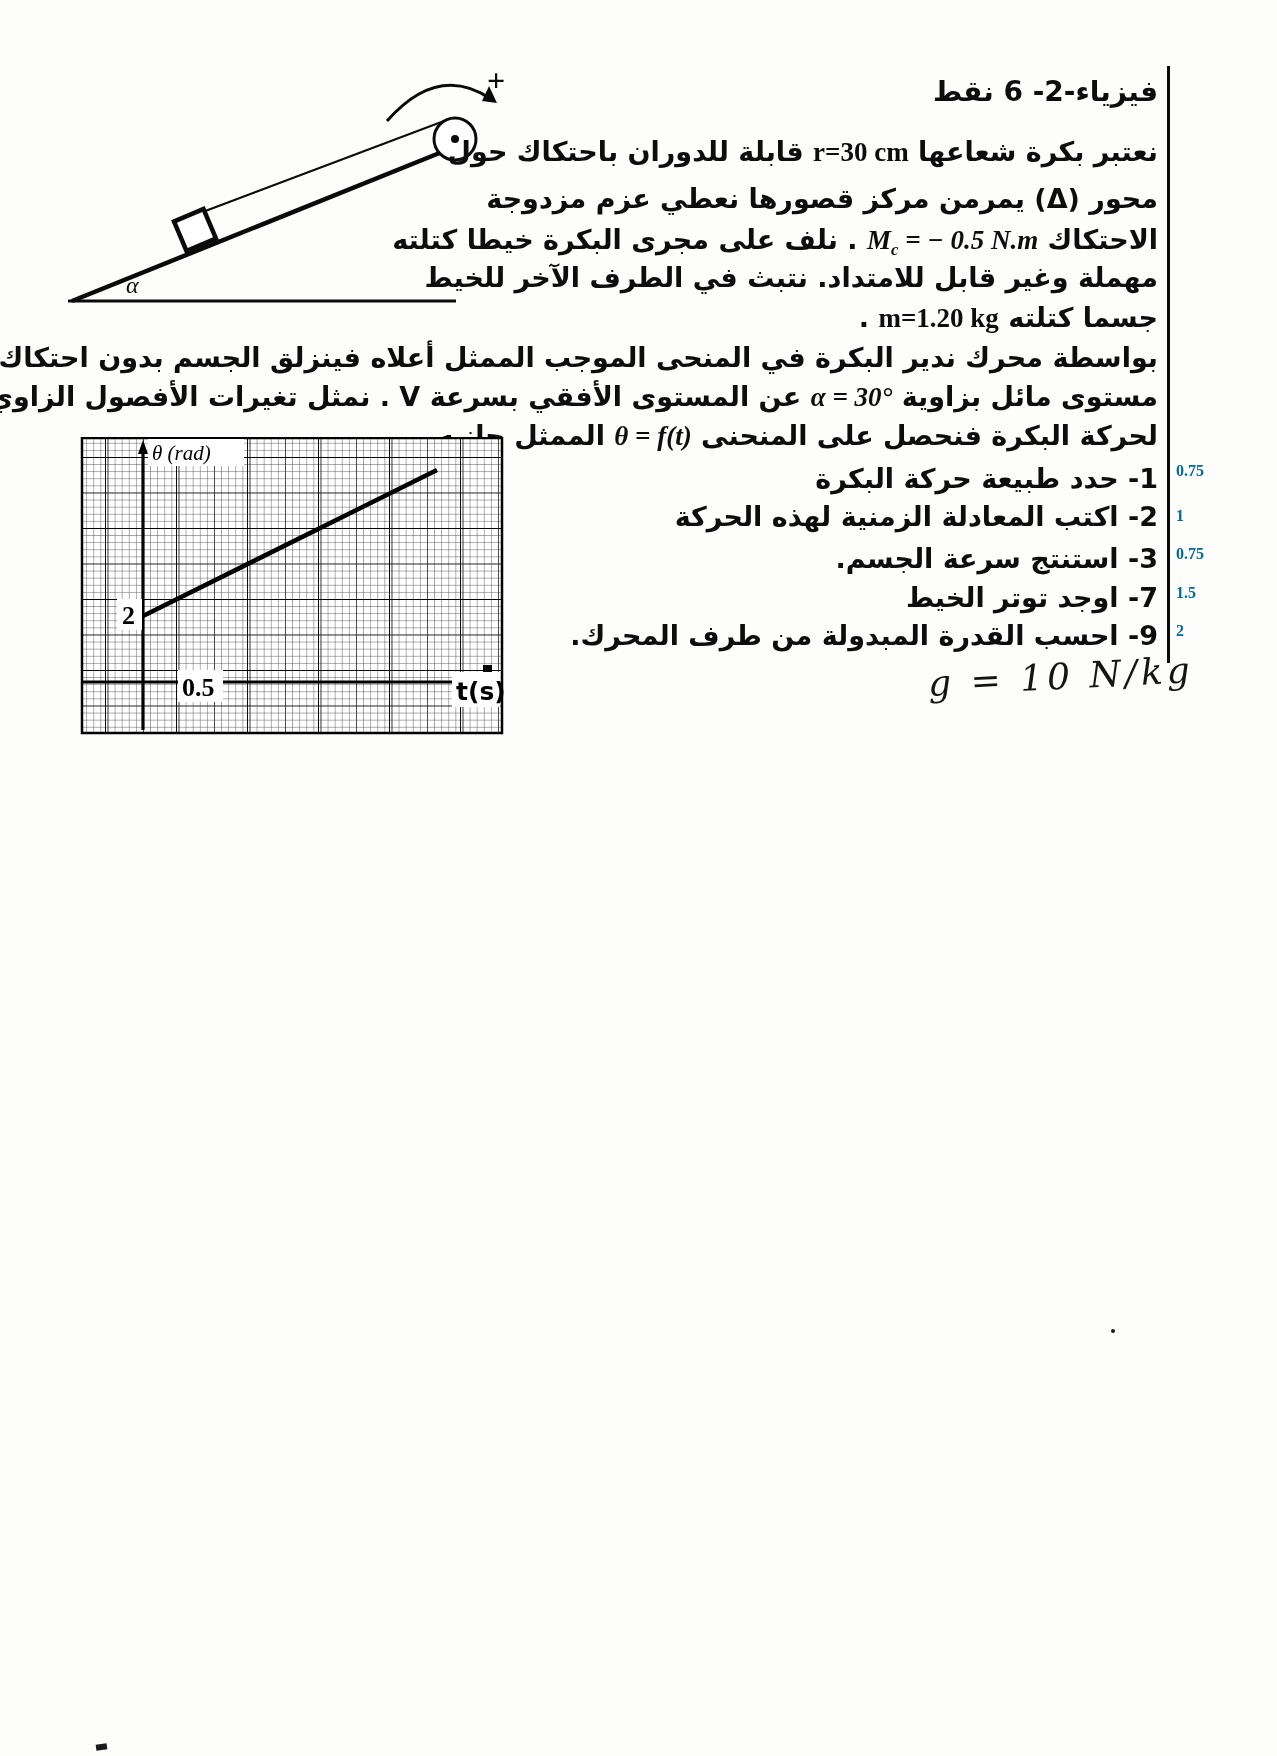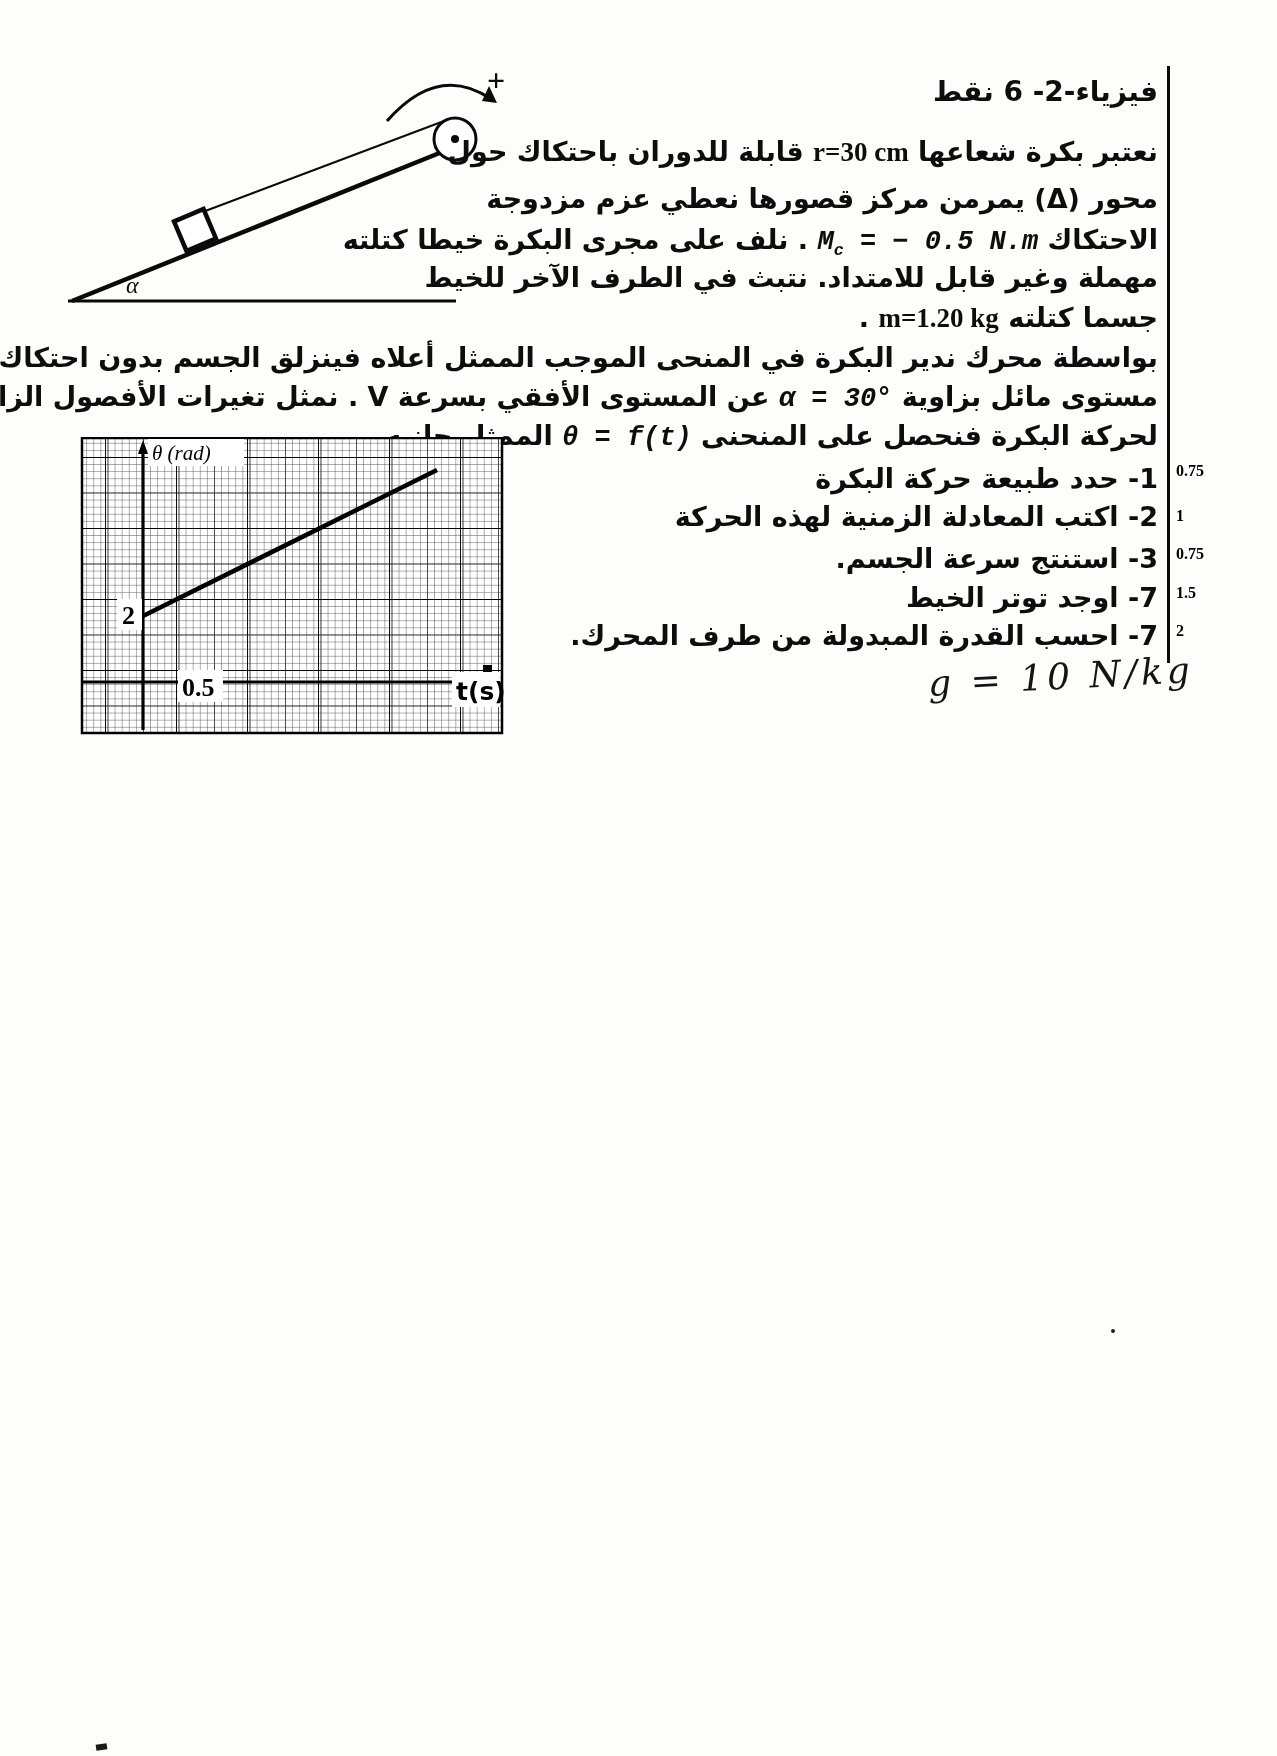--- a/index.html
+++ b/index.html
@@ -4,26 +4,26 @@
 <style>
   html,body{margin:0;padding:0;}
   body{width:1277px;height:1756px;position:relative;background:#fdfdfc;overflow:hidden;
        font-family:"DejaVu Sans",sans-serif;color:#0d0d0d;}
   .abs{position:absolute;}
   .ar{position:absolute;direction:rtl;text-align:left;white-space:nowrap;
       font-family:"DejaVu Sans",sans-serif;font-weight:700;font-size:27px;color:#0d0d0d;
       line-height:36px;right:119px;}
   .header{font-size:28px;}
   .latin{font-family:"Liberation Serif",serif;font-weight:700;direction:ltr;unicode-bidi:isolate;}
-  .formula{font-family:Liberation Mono, monospace;font-style:italic;font-weight:700;
+  .formula{font-family:Liberation Serif, serif;font-style:italic;font-weight:700;
            direction:ltr;unicode-bidi:isolate;}
   .formula sub{font-size:0.62em;}
   .rule{position:absolute;left:1167px;top:66px;width:3px;height:597px;background:#0a0a0a;}
   .mark{position:absolute;left:1176px;font-family:"Liberation Serif",serif;
-        font-weight:700;font-size:16px;color:#000000;white-space:nowrap;text-align:right;}
+        font-weight:700;font-size:16px;color:#0369a1;white-space:nowrap;text-align:right;}
   .handwriting{position:absolute;left:928px;top:656px;font-family:"DejaVu Serif",serif;
         font-style:italic;font-size:36px;letter-spacing:4px;transform:rotate(-3deg);
         color:#141414;}
   .speck{position:absolute;background:#1a1a1a;}
   svg text{font-family:"Liberation Serif",serif;}
 </style>
 </head>
 <body>
 
 <div class="rule"></div>
@@ -70,21 +70,21 @@
 <div class="ar" style="top:418px">
   <span>لحركة البكرة فنحصل على المنحنى</span>
   <span class="formula">θ = f(t)</span>
   <span>الممثل جانبه.</span>
 </div>
 
 <div class="ar" style="top:461px">1- حدد طبيعة حركة البكرة</div>
 <div class="ar" style="top:499px">2- اكتب المعادلة الزمنية لهذه الحركة</div>
 <div class="ar" style="top:541px">3- استنتج سرعة الجسم.</div>
 <div class="ar" style="top:580px">7- اوجد توتر الخيط</div>
-<div class="ar" style="top:618px">7- احسب القدرة المبدولة من طرف المحرك.</div>
+<div class="ar" style="top:618px">9- احسب القدرة المبدولة من طرف المحرك.</div>
 
 <span class="mark" style="top:462px">0.75</span>
 <span class="mark" style="top:507px">1</span>
 <span class="mark" style="top:545px">0.75</span>
 <span class="mark" style="top:584px">1.5</span>
 <span class="mark" style="top:622px">2</span>
 
 <svg class="abs" style="left:78px;top:437px" width="446" height="300" viewBox="0 0 446 300">
   <defs>
     <pattern id="mmS" width="7.1" height="7.1" patternUnits="userSpaceOnUse" x="65" y="20">

